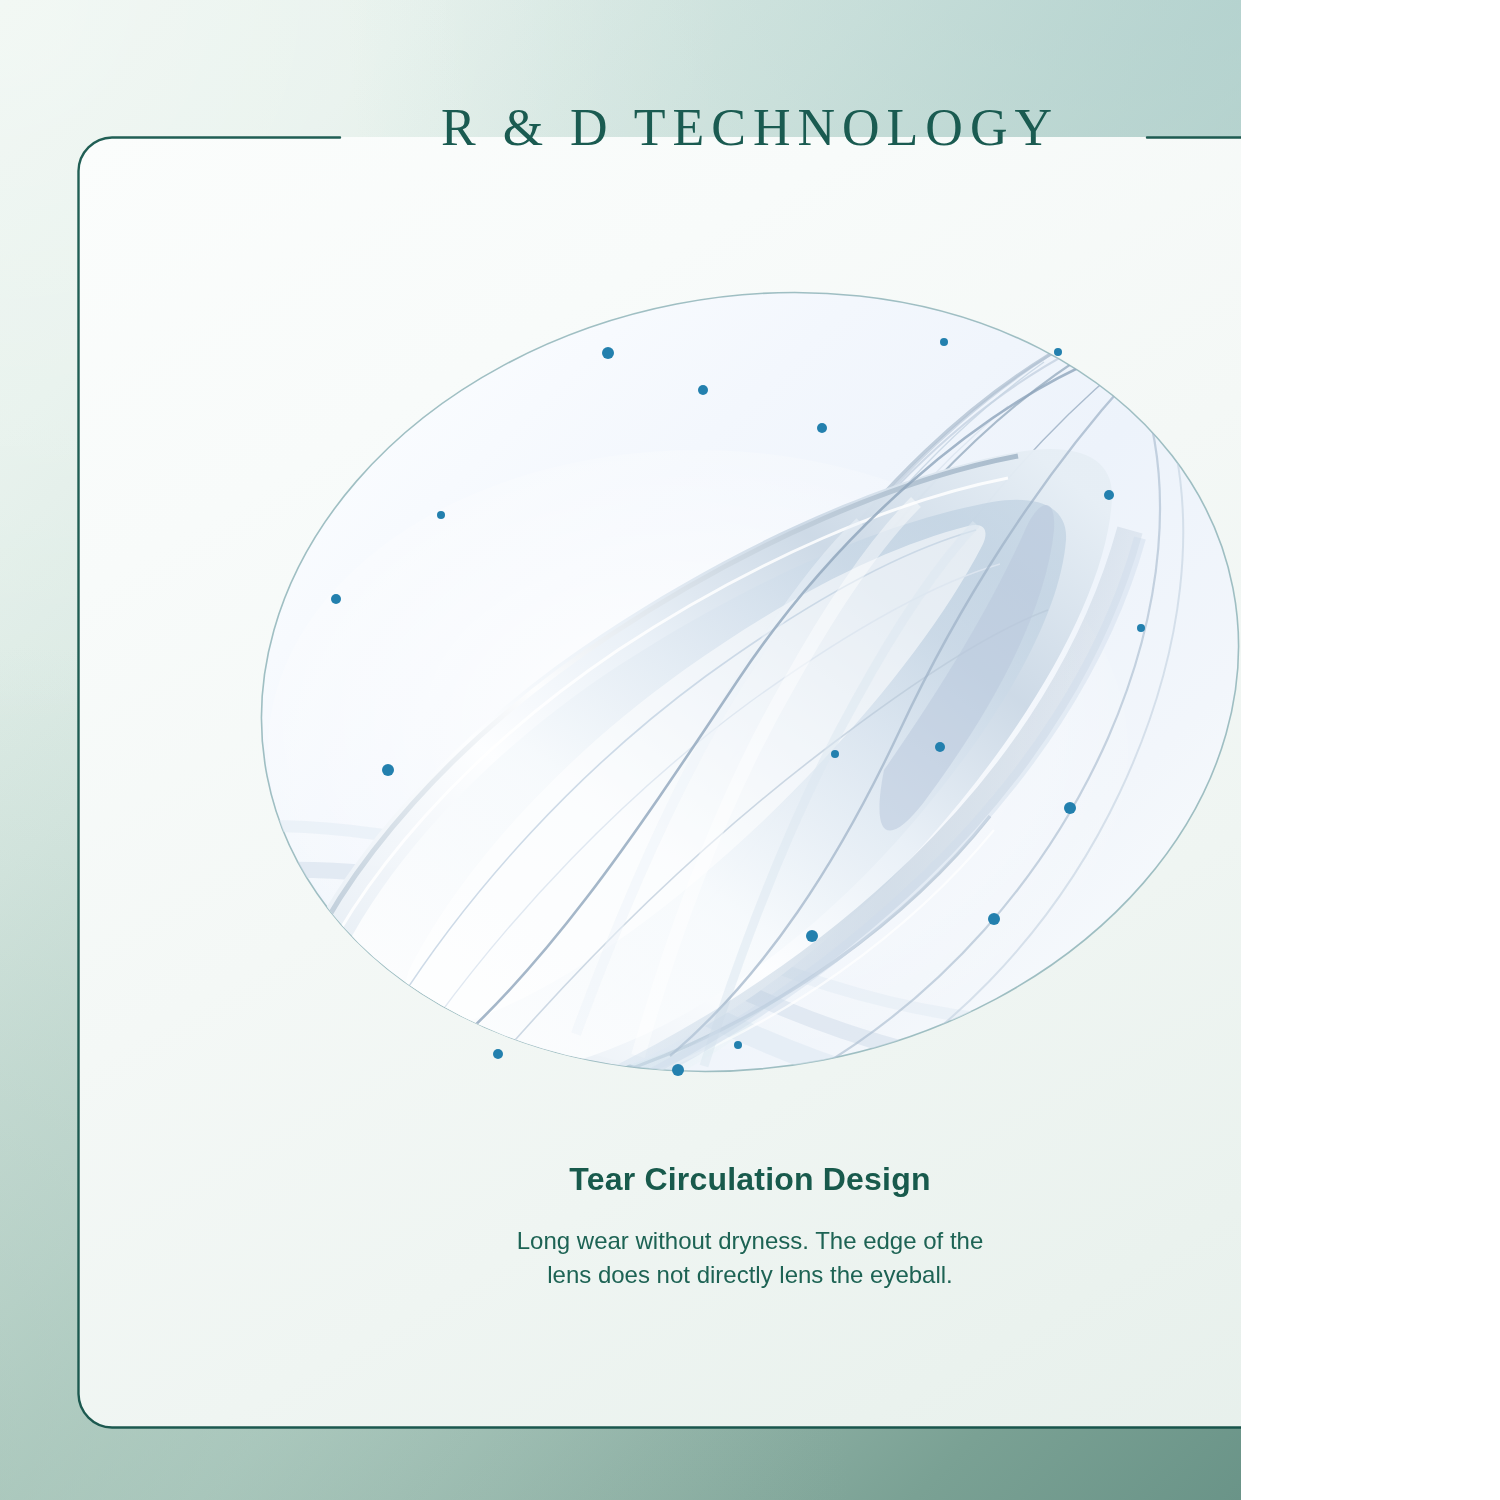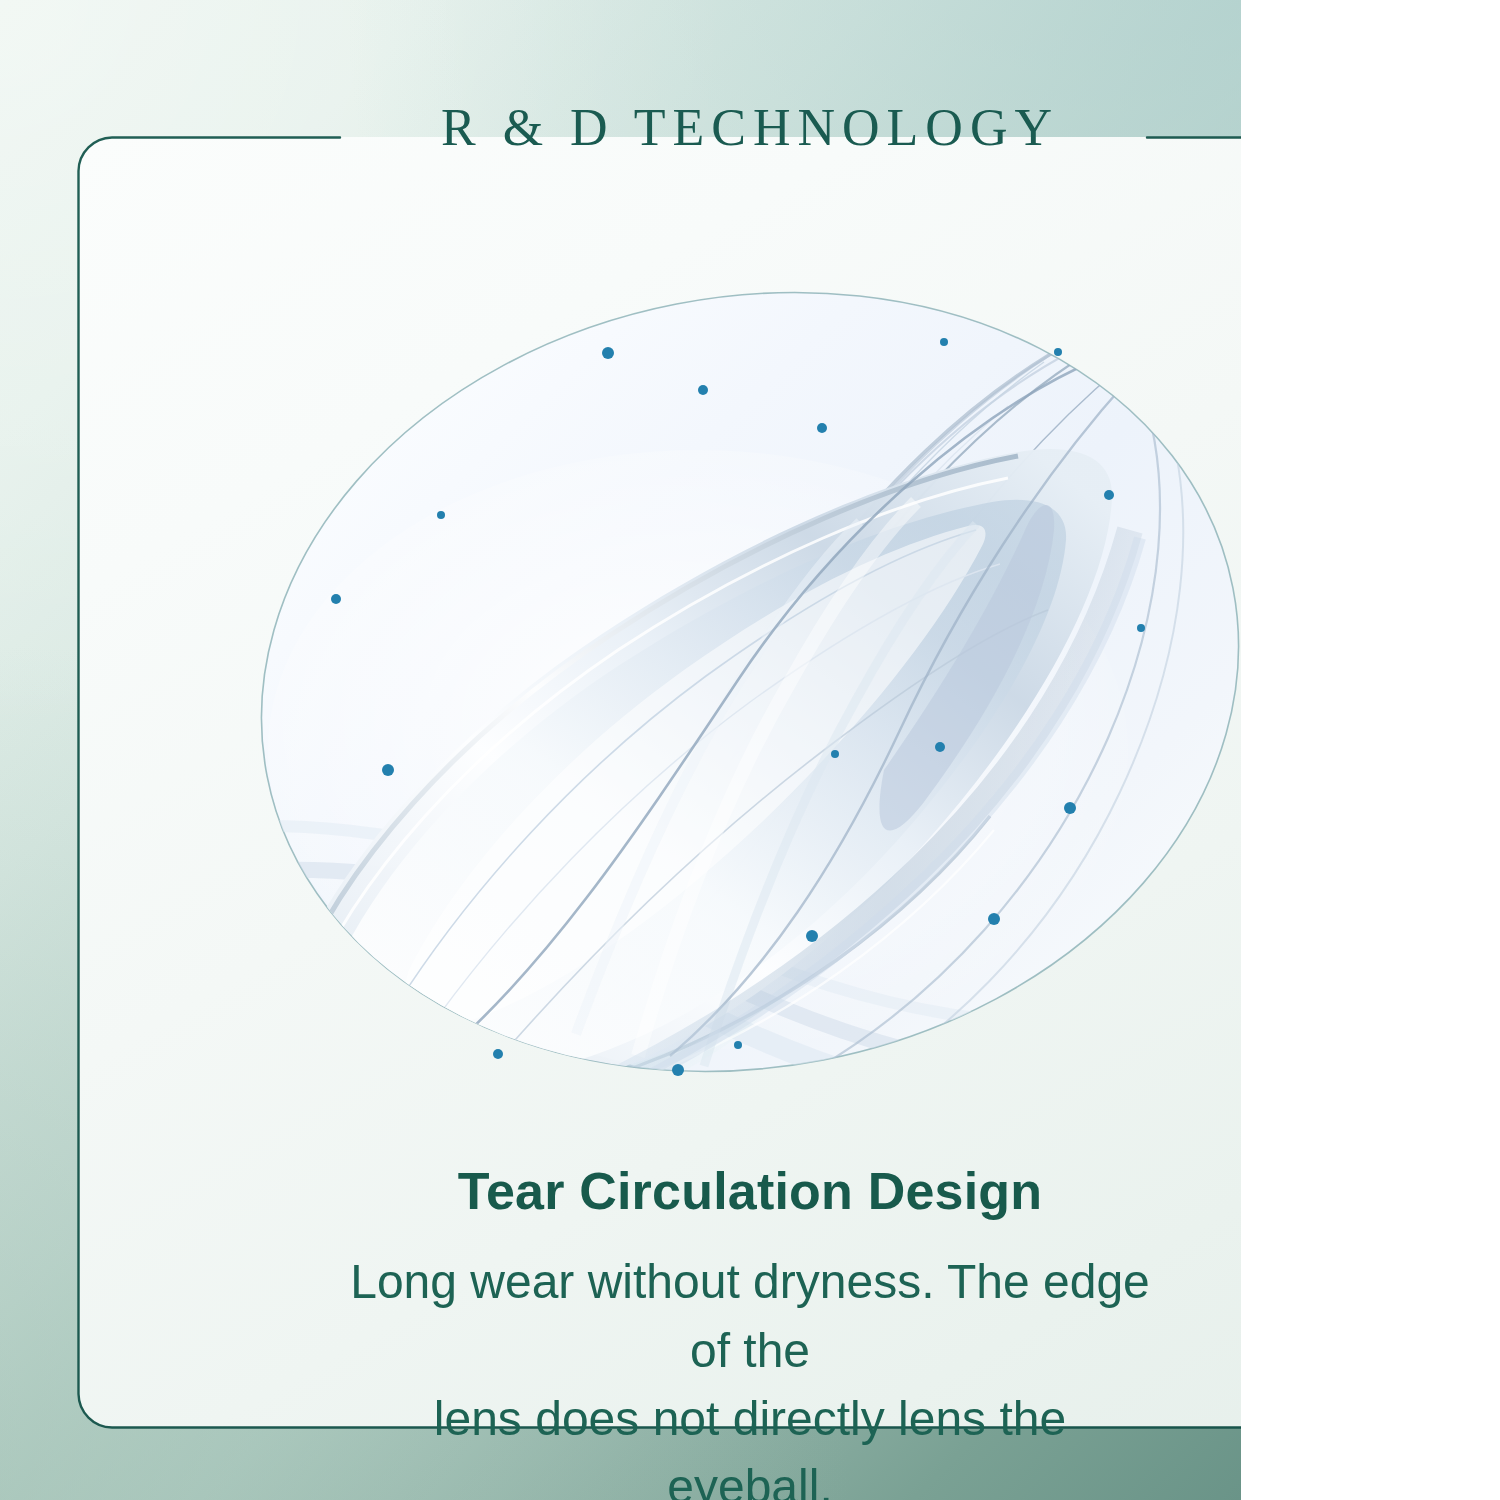--- a/index.html
+++ b/index.html
@@ -105,30 +105,30 @@
     position: absolute;
     left: 78px;
     top: 1160px;
     width: 1344px;
     text-align: center;
     z-index: 5;
   }
   .caption-title {
     font-family: "Liberation Sans", sans-serif;
     font-weight: bold;
-    font-size: 52px;
+    font-size: 32px;
     color: #185a4c;
     letter-spacing: 0.2px;
     line-height: 1.2;
     margin: 0 0 26px 0;
   }
   .caption-body {
     font-family: "Liberation Sans", sans-serif;
     font-weight: normal;
-    font-size: 48px;
+    font-size: 24px;
     color: #1d6354;
     line-height: 1.42;
     margin: 12px auto;
     width: 800px;
   }
   .caption-body .ln { display: block; }
 </style>
 </head>
 <body>
 

